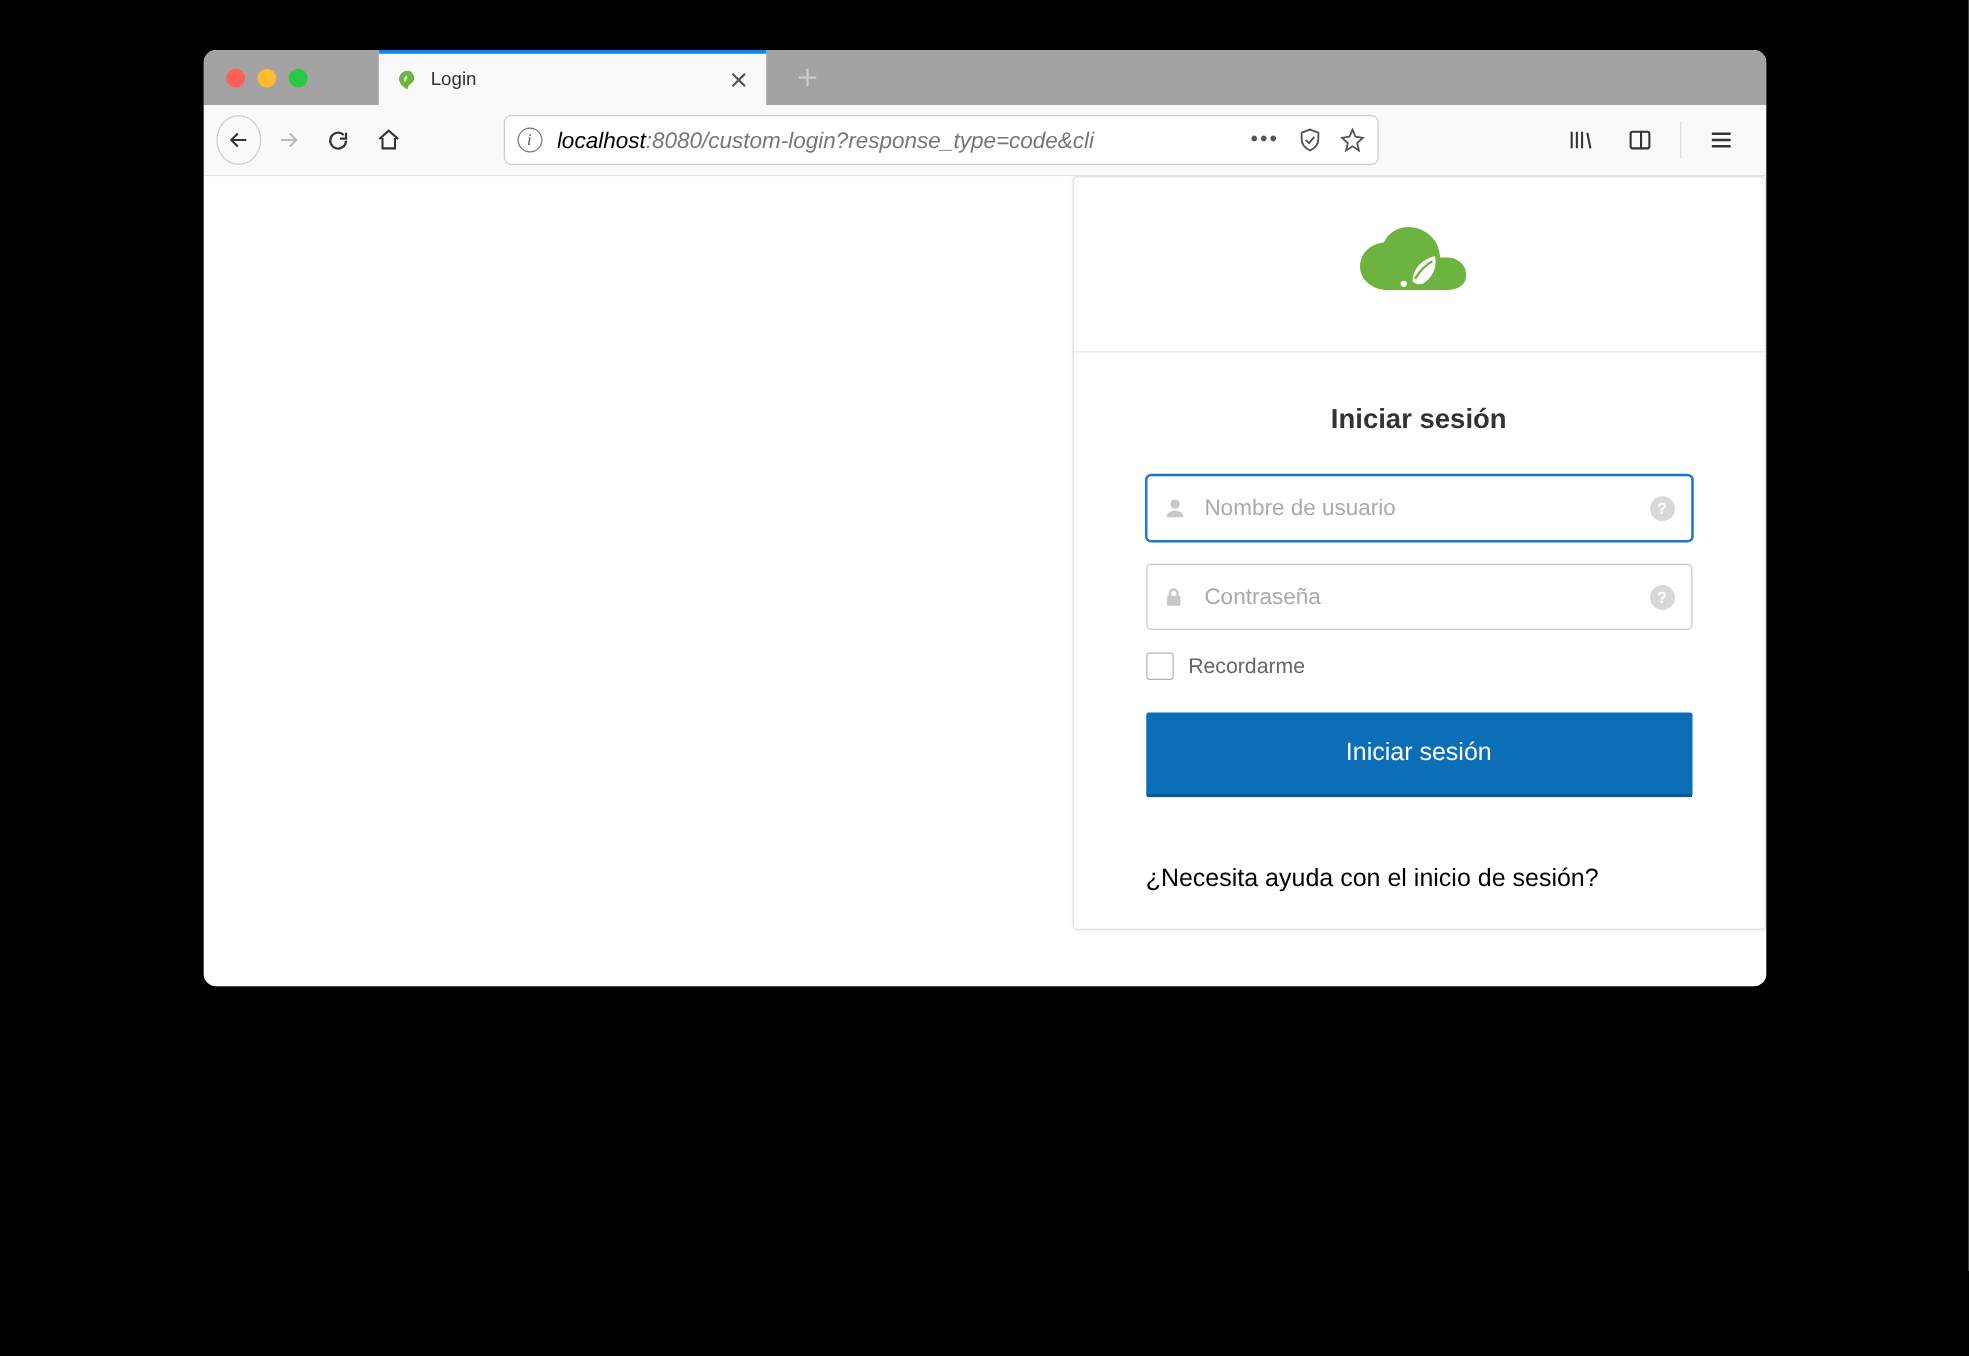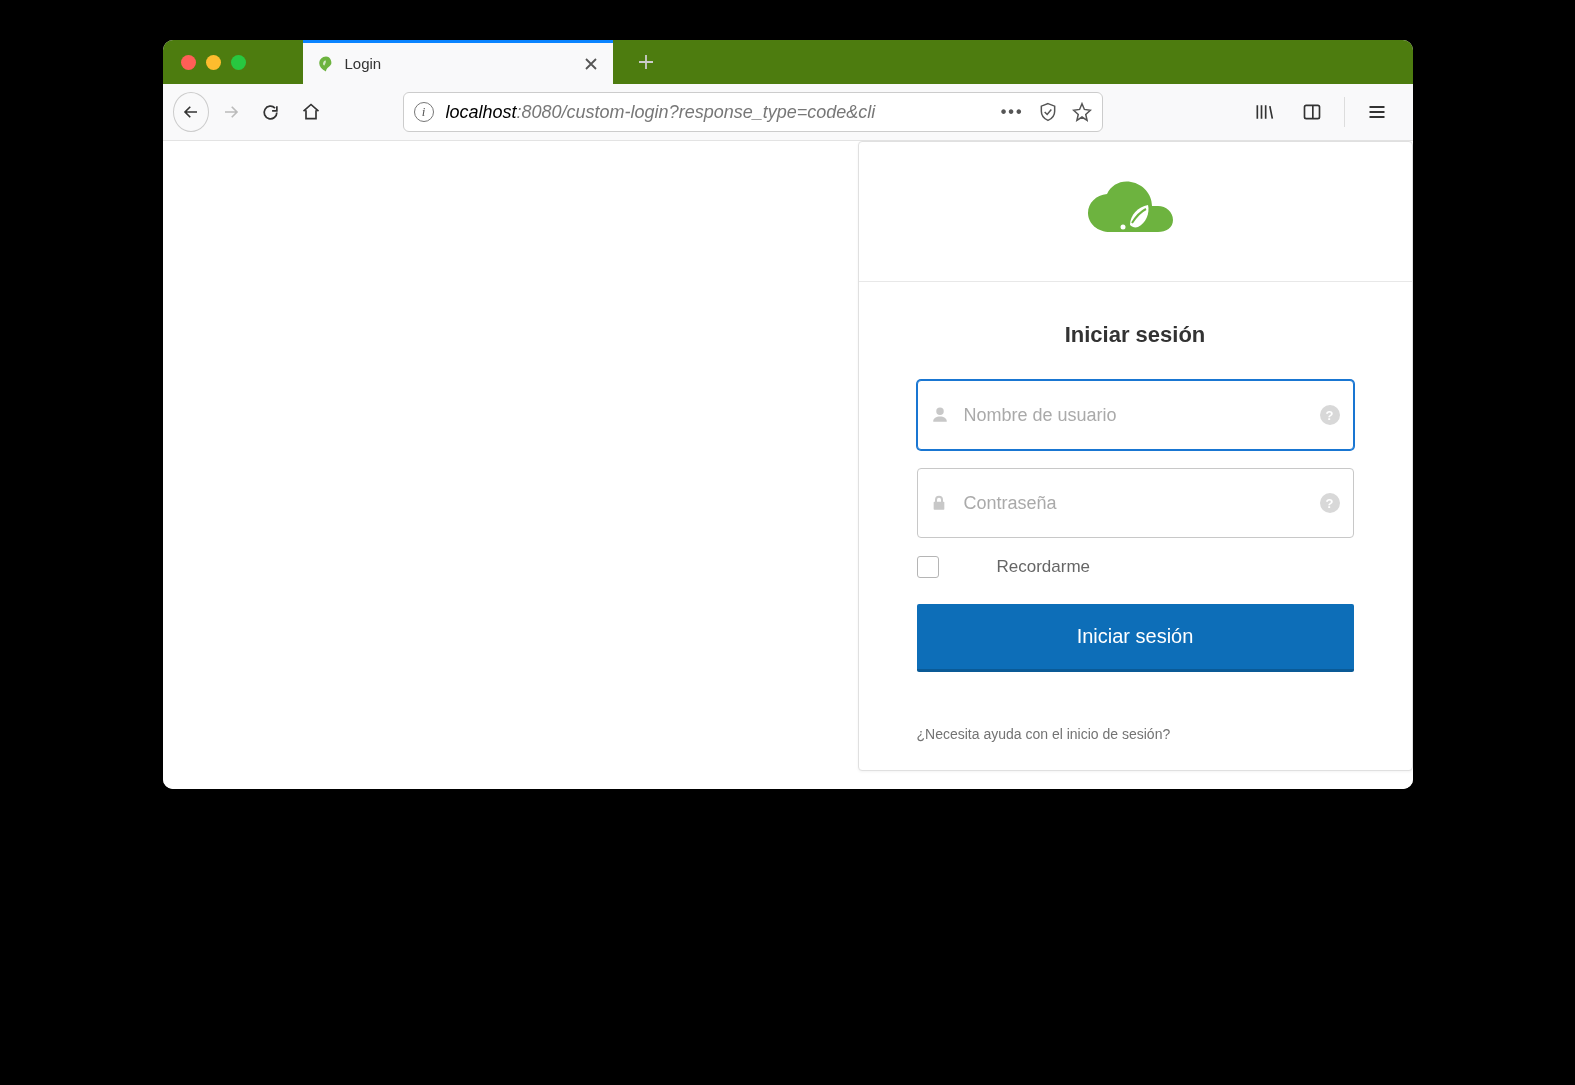--- a/index.html
+++ b/index.html
@@ -15,21 +15,21 @@
     }
     .window {
       width: 1250px;
       background: #f9f9fa;
       border-radius: 10px;
       overflow: hidden;
       box-shadow: 0 10px 40px rgba(0,0,0,0.5);
     }
     .titlebar {
       height: 44px;
-      background: #4d7c0f;
+      background: #a3a3a3;
       display: flex;
       align-items: center;
       position: relative;
     }
     .traffic-lights {
       display: flex;
       gap: 10px;
       padding-left: 18px;
       align-items: center;
     }
@@ -178,21 +178,21 @@
       font-weight: 600;
       color: #333;
       margin-bottom: 32px;
     }
     .field {
       position:relative;
       margin-bottom: 18px;
     }
     .field-input {
       width:100%;
-      height: 70px;
+      height: 53px;
       border: 1px solid #c8c8c8;
       border-radius: 4px;
       padding: 0 46px 0 46px;
       font-size: 18px;
       color: #333;
       outline:none;
     }
     .field-input::placeholder { color:#aaa; }
     .field.focused .field-input { border-color: #1976d2; box-shadow: 0 0 0 1px #1976d2; }
     .field-icon-left {
@@ -203,27 +203,27 @@
       position:absolute; right:14px; top:50%; transform:translateY(-50%);
       width:20px;height:20px;border-radius:50%;background:#d8d8d8;color:#fff;
       display:flex;align-items:center;justify-content:center;font-size:13px;font-weight:bold;
     }
     .remember-row {
       display:flex;align-items:center;gap:12px;margin: 6px 0 26px;
     }
     .checkbox {
       width:22px;height:22px;border:1.5px solid #b5b5b5;border-radius:3px;background:#fff;cursor:pointer;
     }
-    .remember-label { font-size:17px;color:#666;margin-left:46px; }
+    .remember-label { font-size:17px;color:#666; }
     .submit-btn {
       width:100%;height:68px;background:#0d6eb8;color:#fff;border:none;border-bottom:3px solid #0a5a96;
       font-size:20px;cursor:pointer;border-radius:2px;
     }
     .help-link {
-      display:block;padding:24px 58px 28px;font-size:14px;color:#737373;text-decoration:none;
+      display:block;padding:24px 58px 28px;font-size:20px;color:#000000;text-decoration:none;
     }
     svg { display:block; }
   </style>
 </head>
 <body>
 
 <div class="window">
 
   <div class="titlebar">
     <div class="traffic-lights">

